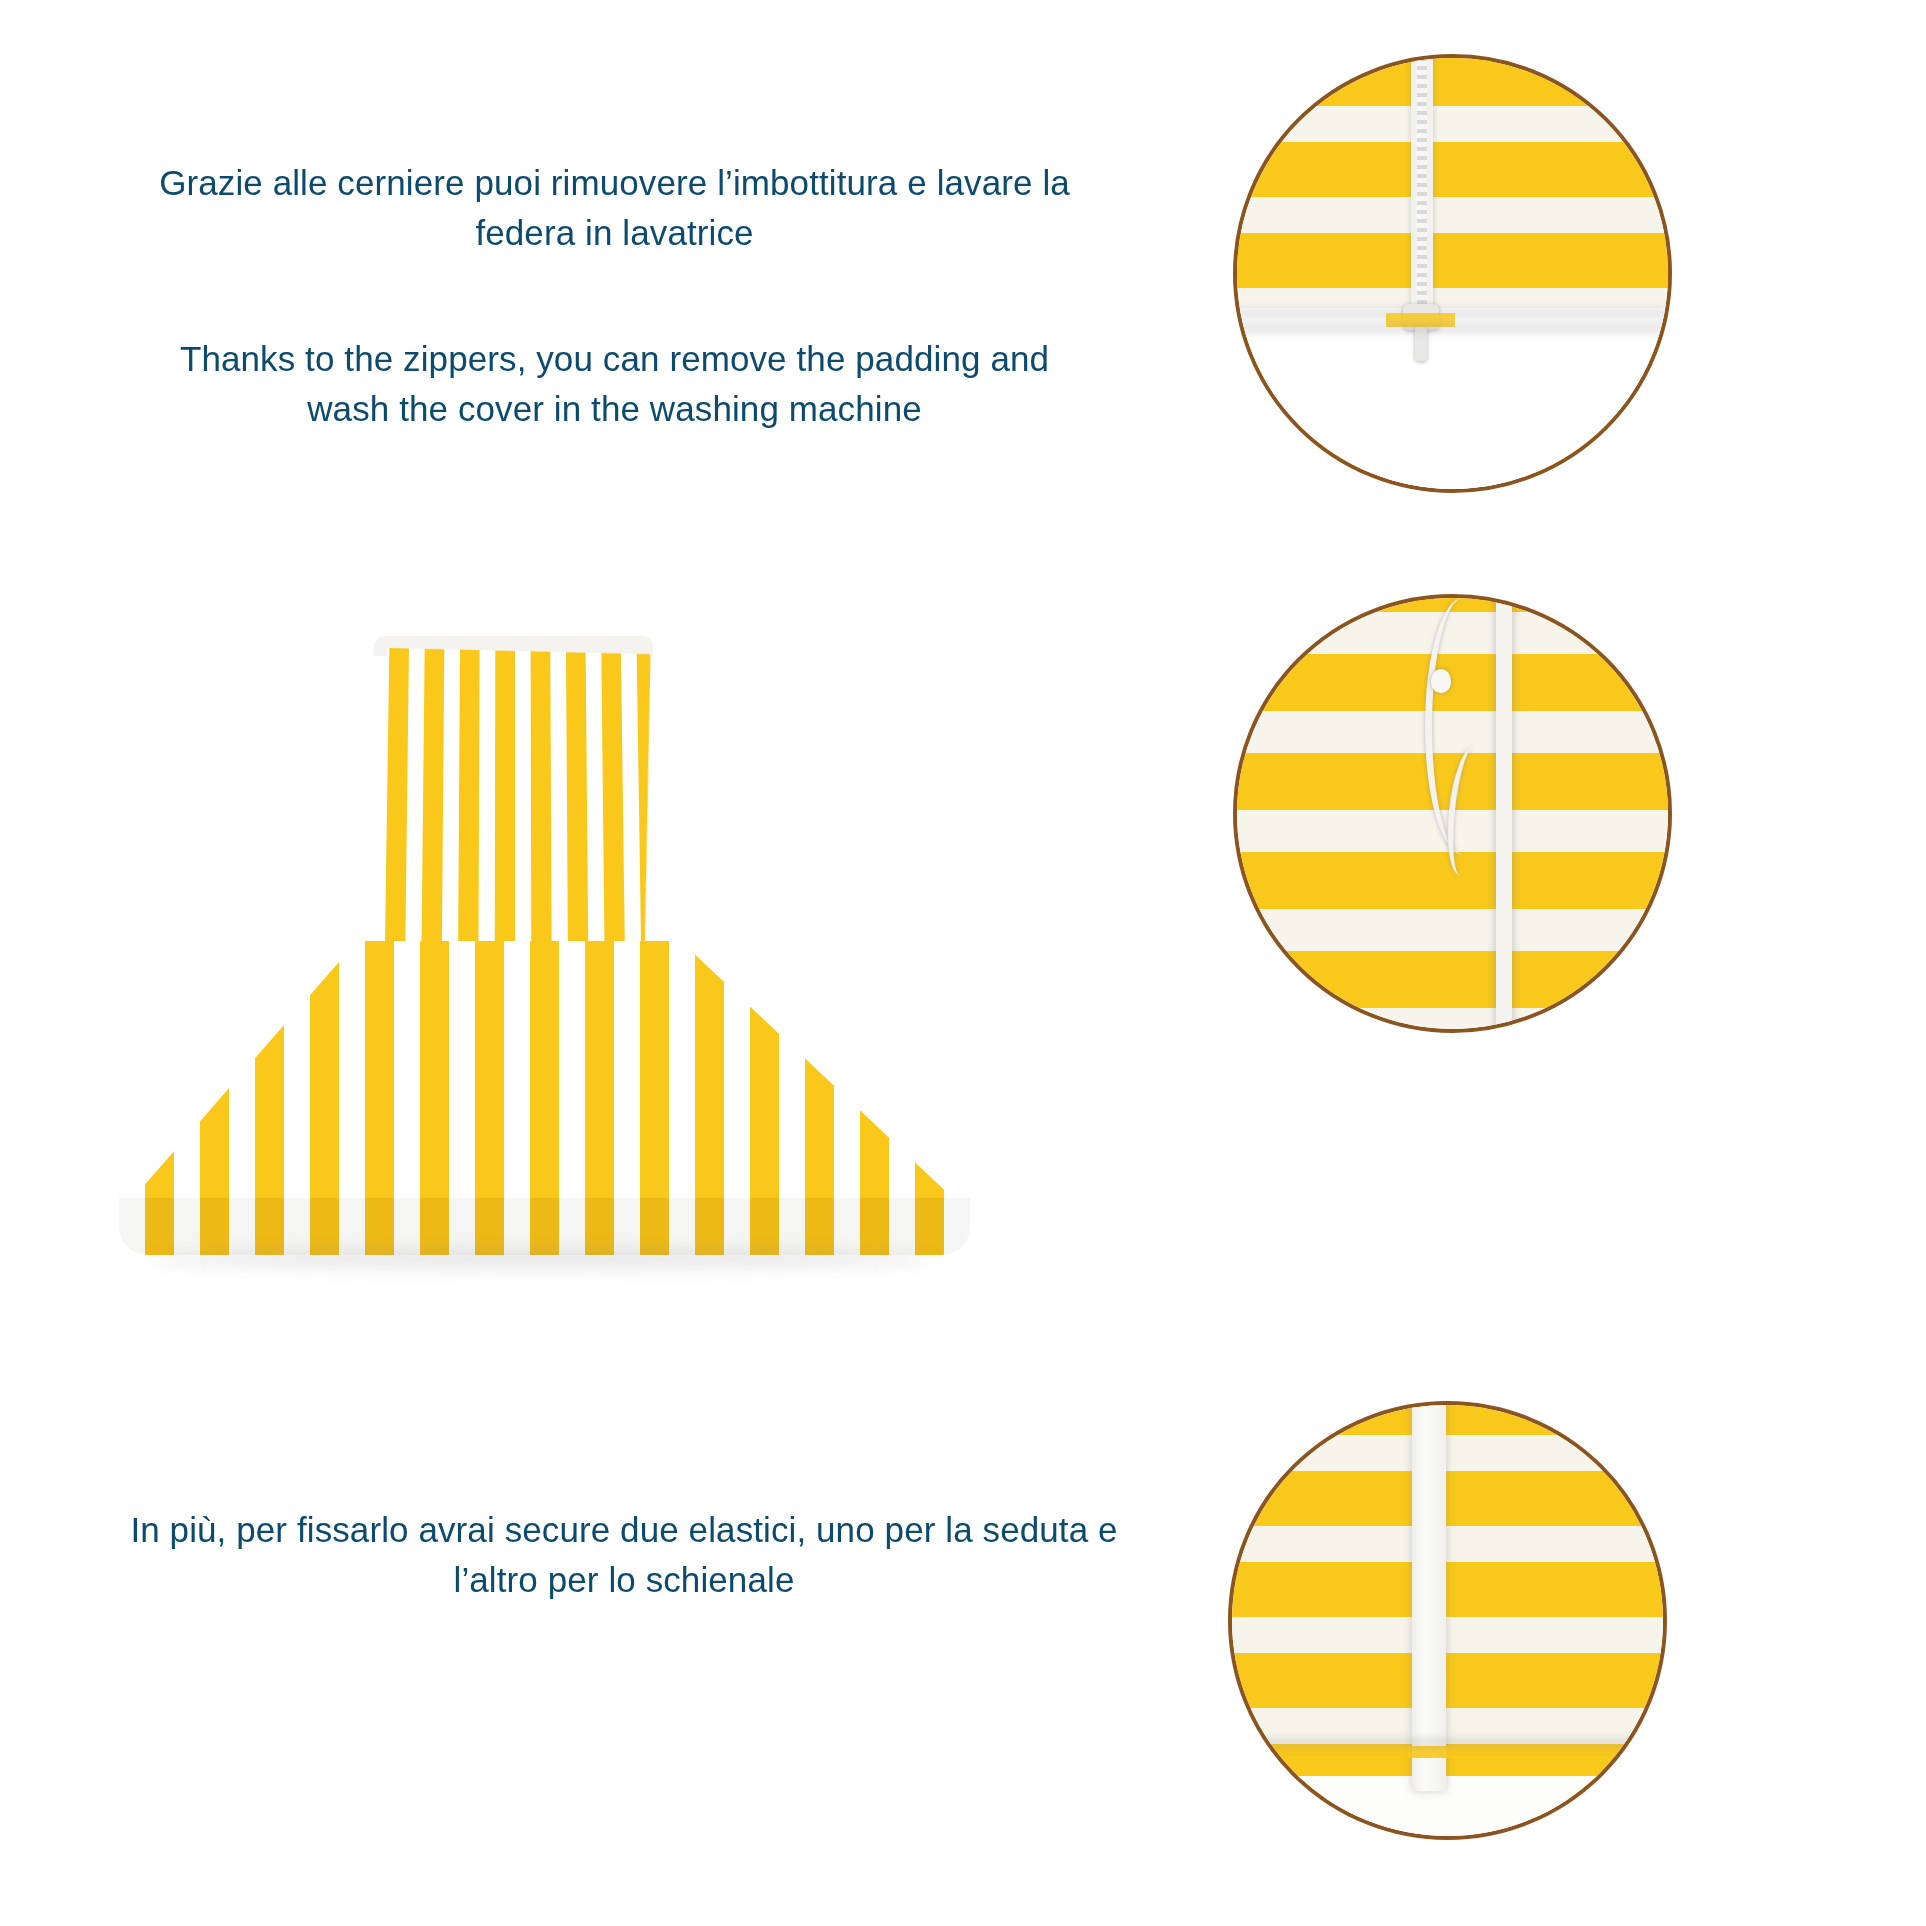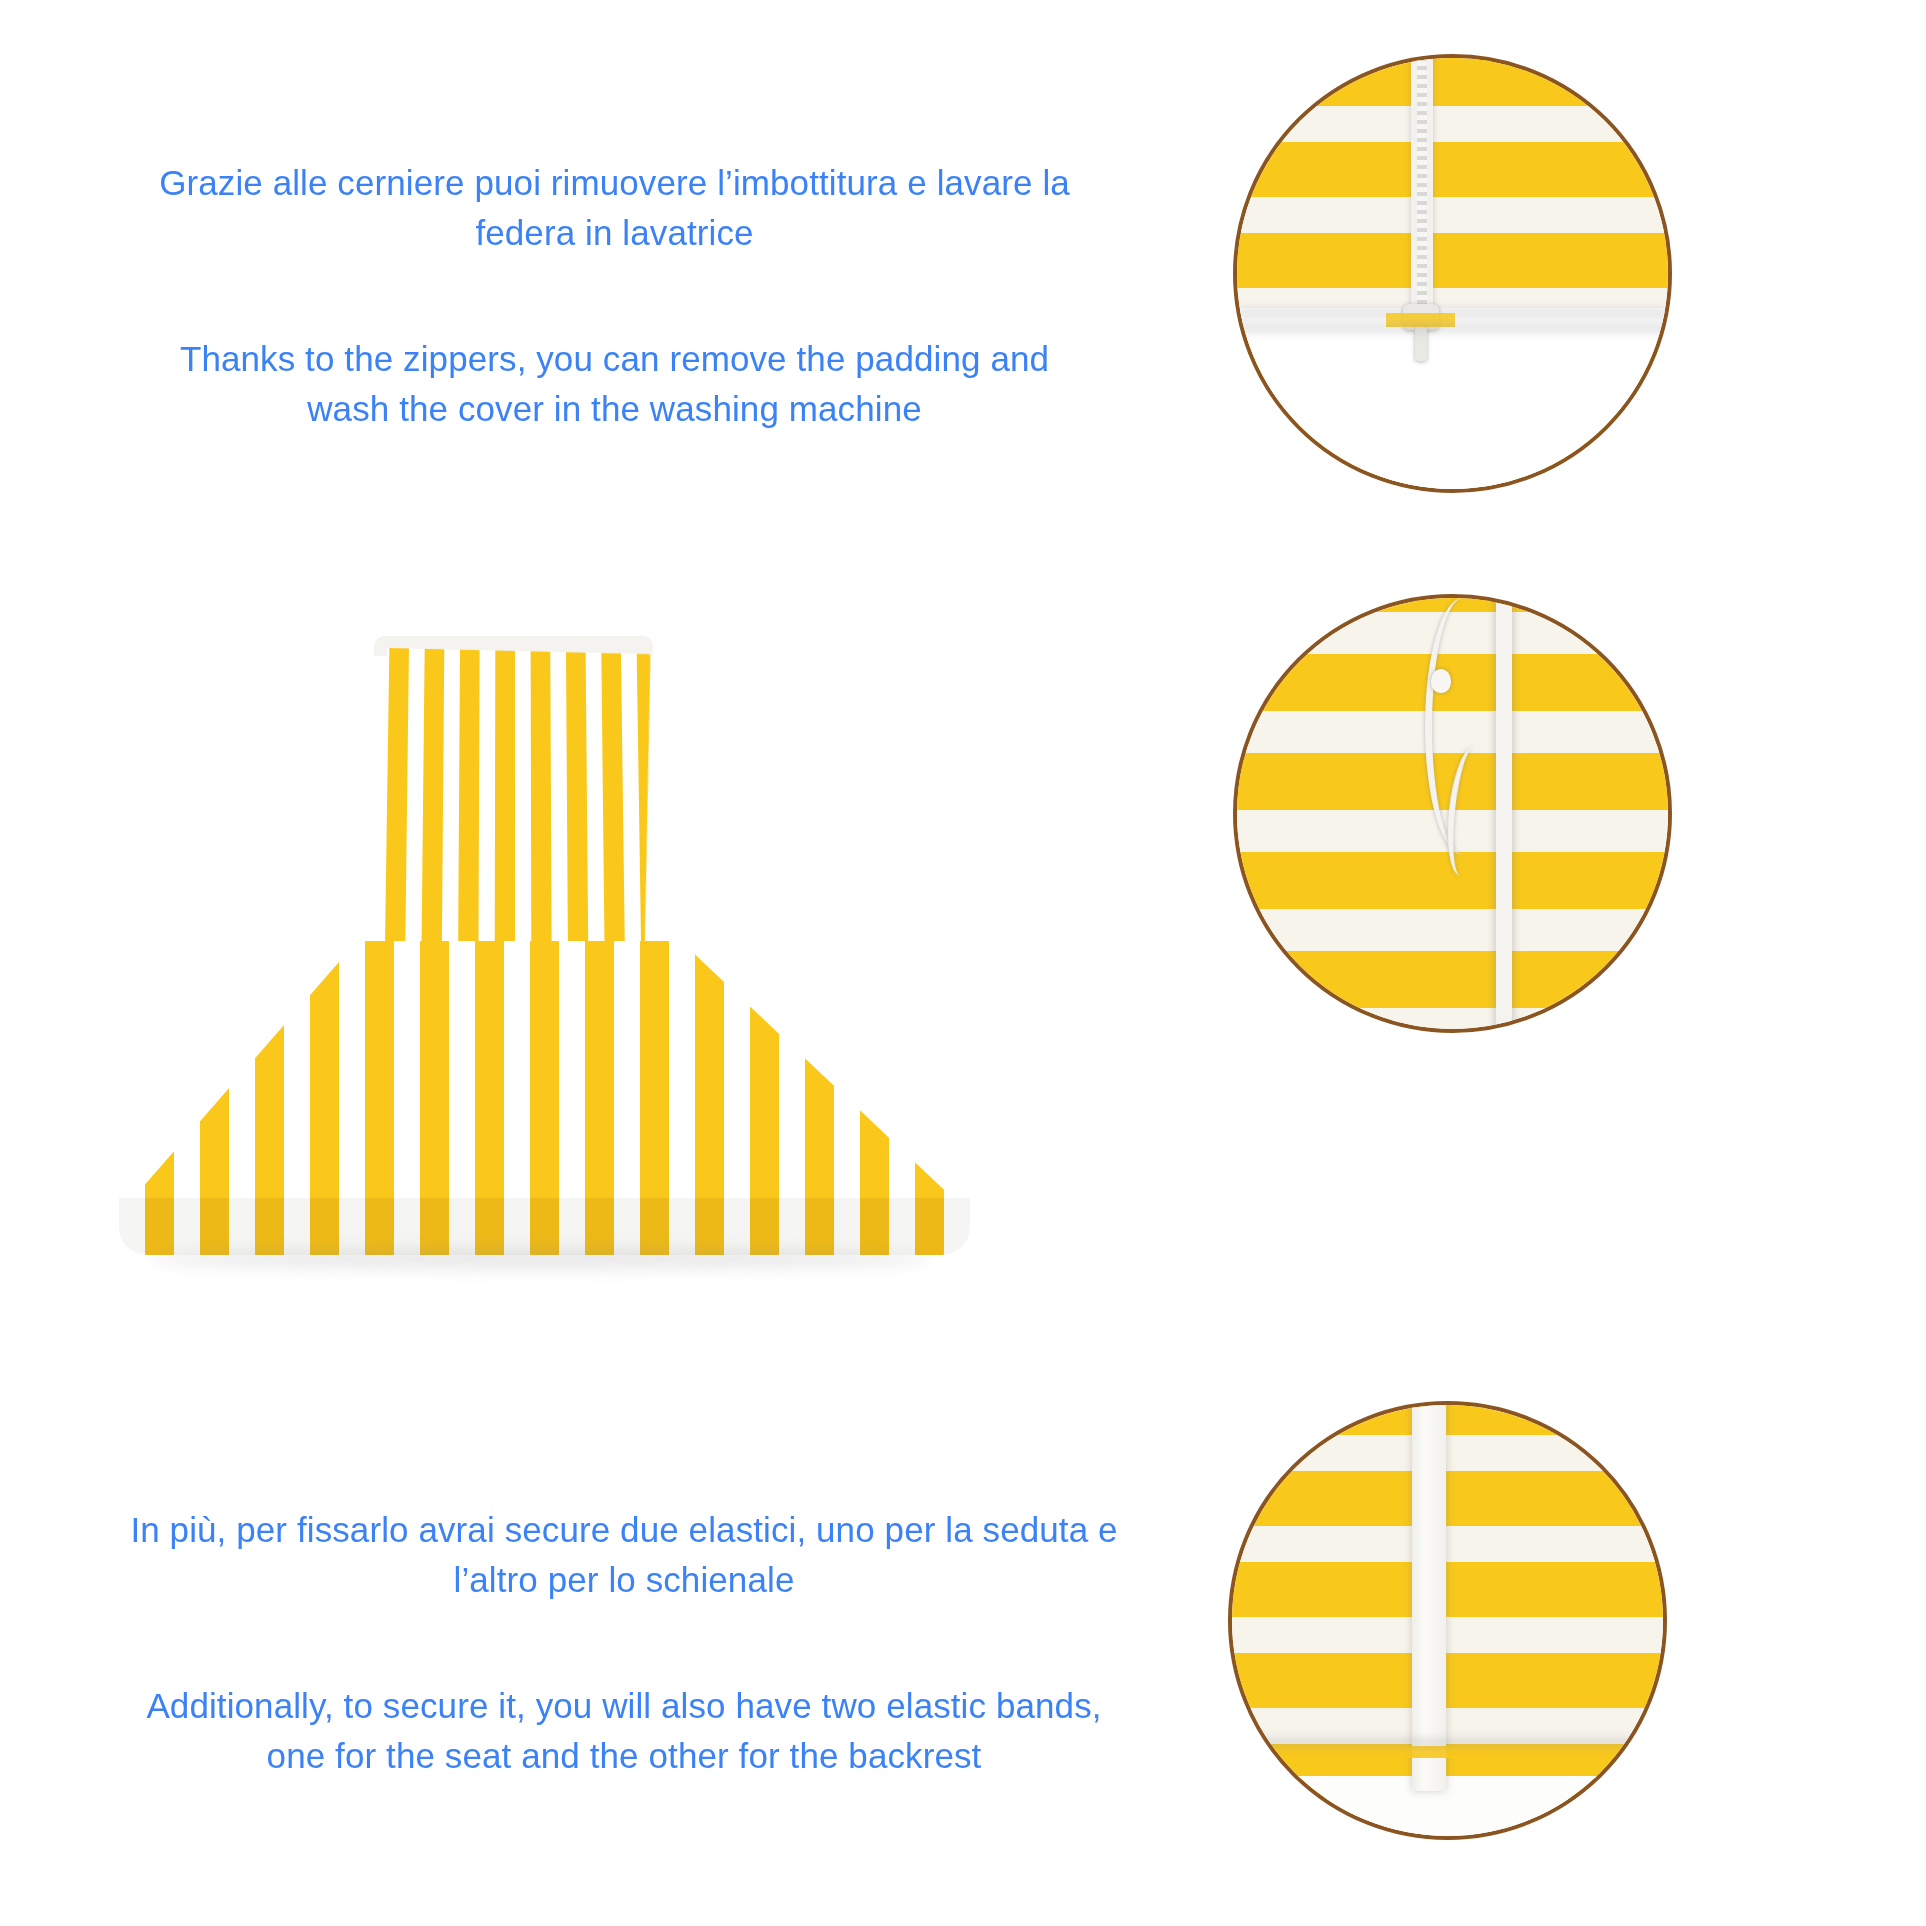--- a/index.html
+++ b/index.html
@@ -21,21 +21,21 @@
     inset: 0;
     background: #ffffff;
   }
 
   
   .text-block {
     position: absolute;
     text-align: center;
     font-size: 35px;
     line-height: 1.42;
-    color: #3b82f6;
+    color: #0c4a6e;
     letter-spacing: 0.1px;
   }
   .text-block p {
     margin: 0;
   }
   .text-block p + p {
     margin-top: 77px;
   }
 
   #text-zippers  { left: 149px; top: 158px;  width: 931px; }
@@ -264,17 +264,16 @@
   <div id="cushion-illustration">
     <div class="cushion-back-top"></div>
     <div class="cushion-back"></div>
     <div class="cushion-seat"></div>
     <div class="cushion-seat-front"></div>
     <div class="cushion-shadow"></div>
   </div>
 
   <div class="text-block" id="text-elastic">
     <p>In più, per fissarlo avrai secure due elastici, uno per la seduta e l’altro per lo schienale</p>
-    <p>Additionally, to secure it, you will also have two elastic bands, one for the seat and the other for the backrest</p>
   </div>
 
 </div>
 
 
 </body></html>

